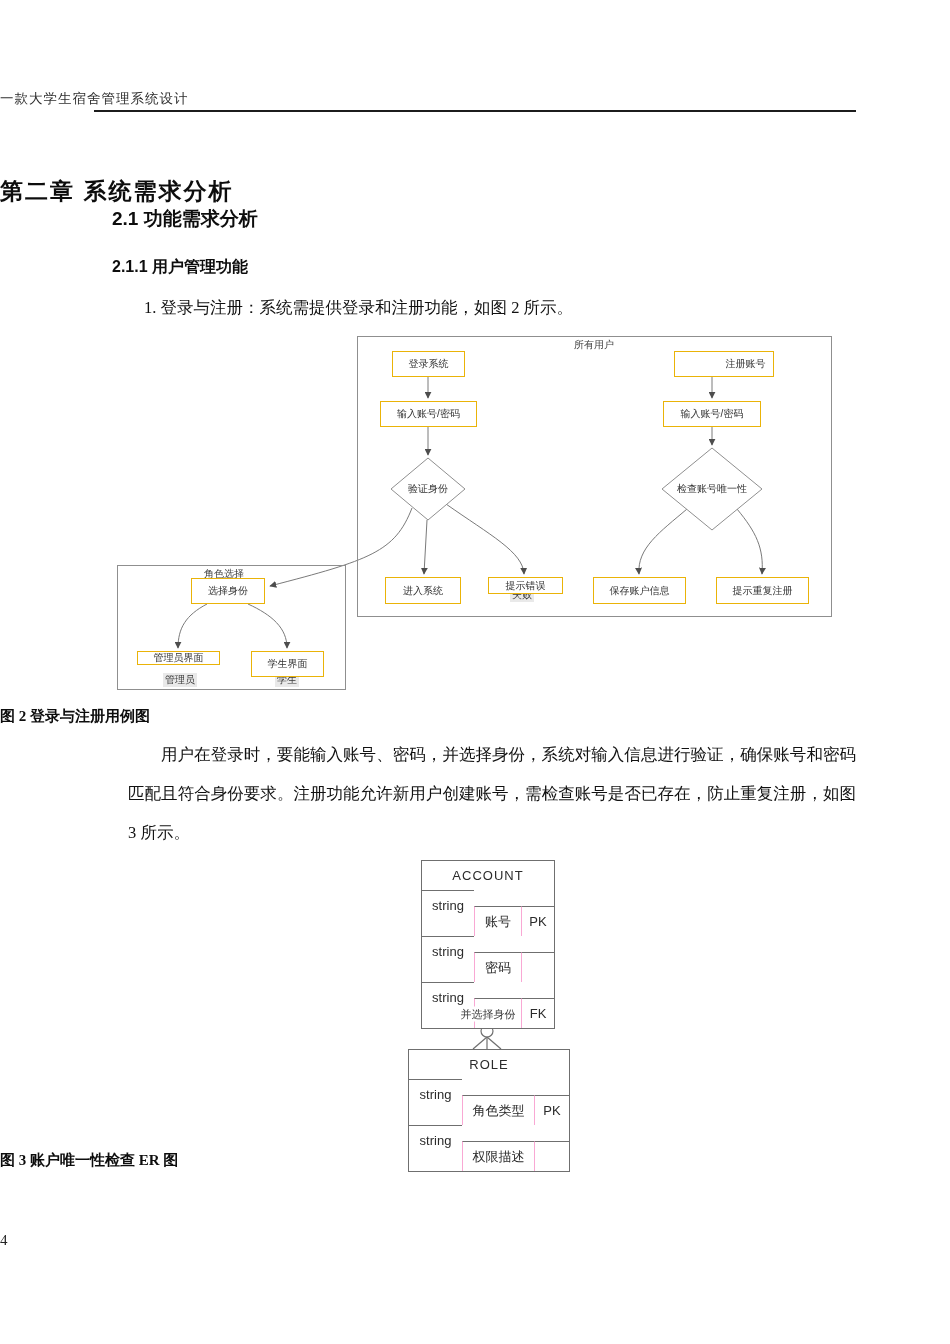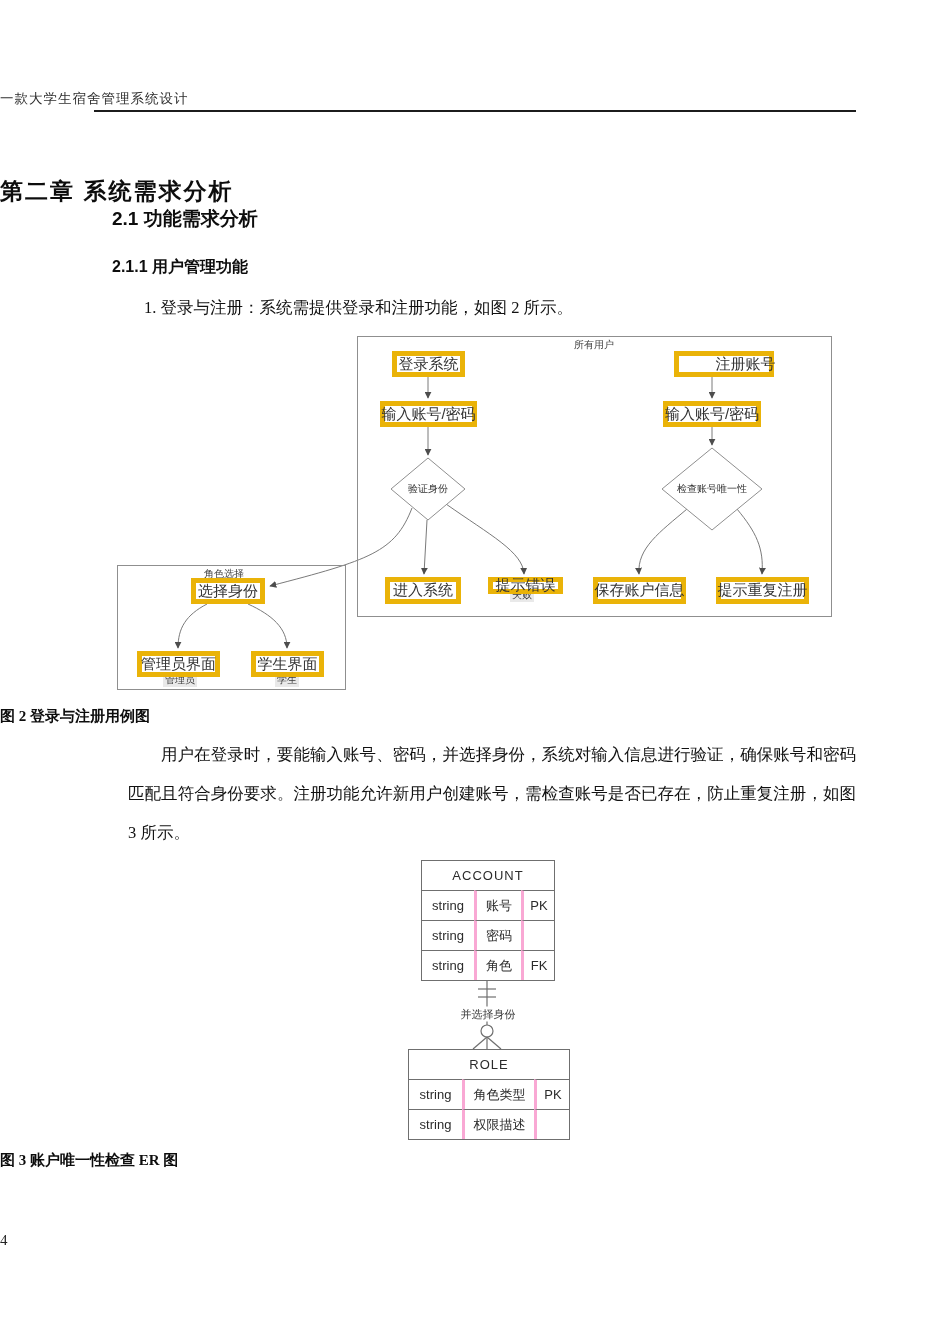--- a/index.html
+++ b/index.html
@@ -25,36 +25,36 @@
   .fig-caption { font-size:15px; font-weight:bold; color:#0d0d0d; }
   .caption-2 { top:707px; }
   .caption-3 { top:1151px; }
   .page-number { top:1232px; font-size:15px; color:#222; }
 
   
   .fc-svg { left:0; top:0; pointer-events:none; }
   .fc-frame { border:1px solid #8f8f8f; background:transparent; }
   .fc-frame-label { font-family:"Liberation Sans", sans-serif; font-size:10px; color:#3c3c3c;
                     background:#fff; padding:0 3px; transform:translateX(-50%); white-space:nowrap; }
-  .fc-box { background:#fff; border:5px solid #eab308; display:flex; align-items:center;
-            justify-content:center; font-family:Liberation Sans, sans-serif; font-size:15px;
+  .fc-box { background:#fff; border:1px solid #eab308; display:flex; align-items:center;
+            justify-content:center; font-family:Liberation Sans, sans-serif; font-size:10px;
             color:#333; white-space:nowrap; }
   .fc-diamond-label { font-family:"Liberation Sans", sans-serif; font-size:10px; color:#333;
                       transform:translate(-50%,-50%); white-space:nowrap; }
   .fc-edge-label { font-family:"Liberation Sans", sans-serif; font-size:10px; color:#3a3a3a;
                    background:#e9e9e9; padding:0 2px; transform:translate(-50%,-50%); white-space:nowrap;margin-top:46px; }
 
   
   .er-table { display:grid; background:#fff; border:1.5px solid #6f6f6f;
               font-family:"Liberation Sans", sans-serif; font-size:13px; color:#2b2b2b; }
   .er-title { grid-column:1/-1; height:29px; display:flex; align-items:center; justify-content:center;
               letter-spacing:1px; }
   .er-cell { height:30px; border-top:1px solid #6f6f6f; display:flex; align-items:center;
              justify-content:center; }
-  .er-cell.mid, .er-cell.last { border-left:3px solid #f9a8d4; }
+  .er-cell.mid, .er-cell.last { border-left:1px solid #f9a8d4;margin-top:16px; }
   .er-rel-label { font-family:"Liberation Sans", sans-serif; font-size:11px; color:#3a3a3a;
                   background:#fff; padding:0 2px; transform:translate(-50%,-50%); white-space:nowrap; }
 </style>
 </head>
 <body>
 
 <div class="page">
 
   <div class="abs centered header-text">一款大学生宿舍管理系统设计</div>
   <div class="abs header-rule"></div>
@@ -120,21 +120,21 @@
   <div class="abs fc-box" style="left:385px; top:577px; width:76px; height:27px;">进入系统</div>
   <div class="abs fc-box" style="left:488px; top:577px; width:75px; height:17px;">提示错误</div>
   <div class="abs fc-box" style="left:593px; top:577px; width:93px; height:27px;">保存账户信息</div>
   <div class="abs fc-box" style="left:716px; top:577px; width:93px; height:27px;">提示重复注册</div>
 
   <div class="abs fc-frame" style="left:117px; top:565px; width:229px; height:125px;"></div>
   <div class="abs fc-frame-label" style="left:224px; top:567px;">角色选择</div>
   <div class="abs fc-box" style="left:191px; top:578px; width:74px; height:26px;">选择身份</div>
   <div class="abs fc-edge-label" style="left:180px; top:634px;">管理员</div>
   <div class="abs fc-edge-label" style="left:287px; top:634px;">学生</div>
-  <div class="abs fc-box" style="left:137px; top:651px; width:83px; height:26px;">管理员界面</div>
+  <div class="abs fc-box" style="left:137px; top:651px; width:83px; height:14px;">管理员界面</div>
   <div class="abs fc-box" style="left:251px; top:651px; width:73px; height:26px;">学生界面</div>
 
   <div class="abs centered fig-caption caption-2">图 2 登录与注册用例图</div>
   <div class="abs body-paragraph">用户在登录时，要能输入账号、密码，并选择身份，系统对输入信息进行验证，确保账号和密码匹配且符合身份要求。注册功能允许新用户创建账号，需检查账号是否已存在，防止重复注册，如图 3 所示。</div>
 
   <div class="abs er-table" style="left:421px; top:860px; grid-template-columns:52px 47px 33px;">
     <div class="er-title">ACCOUNT</div>
     <div class="er-cell">string</div>
     <div class="er-cell mid">账号</div>
     <div class="er-cell last">PK</div>

